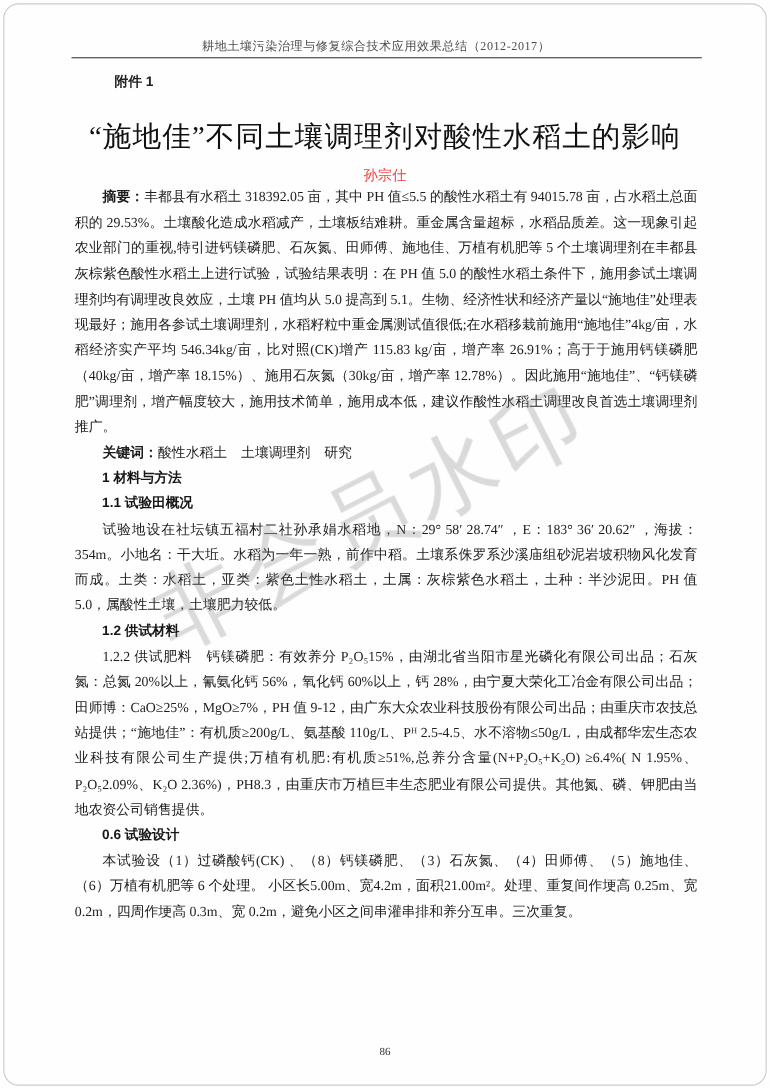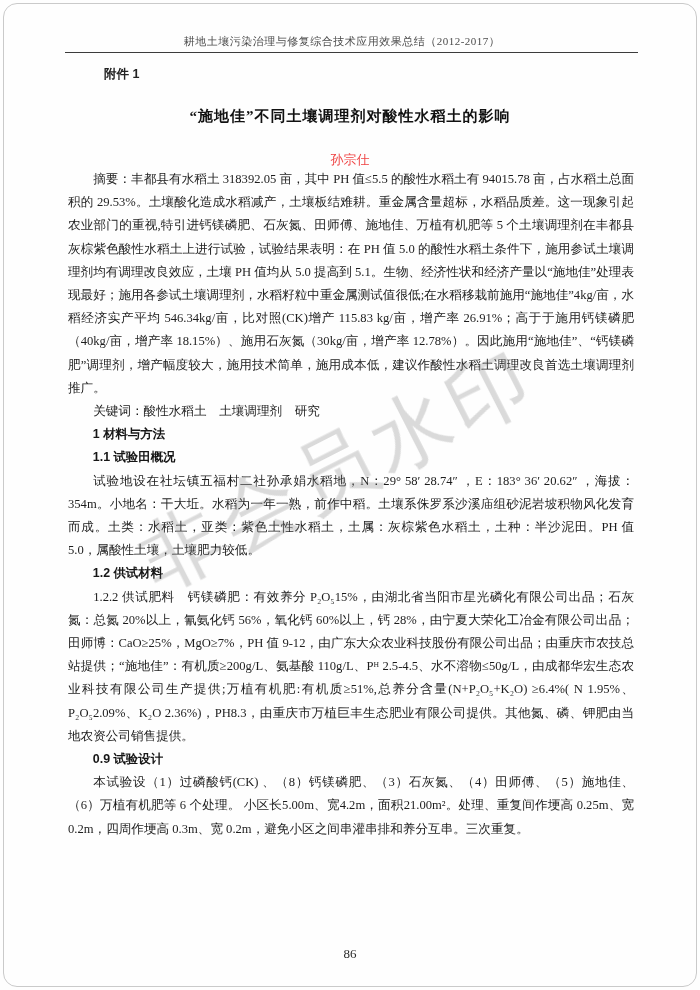--- a/index.html
+++ b/index.html
@@ -51,22 +51,22 @@
     color: #222;
     padding-left: 36px;
   }
   .doc-title {
     position: absolute;
     top: 107px;
     left: 0;
     right: 0;
     margin: 0;
     text-align: center;
-    font-size: 15px;
-    font-weight: bold;
+    font-size: 26px;
+    font-weight: normal;
     letter-spacing: 1px;
     color: #111;
   }
   .author {
     position: absolute;
     top: 151px;
     left: 0;
     right: 0;
     text-align: center;
     font-size: 13px;
@@ -89,29 +89,29 @@
   .heading {
     margin: 0;
     text-indent: 2em;
     font-weight: bold;
     font-size: 12.4px;
     font-family: Liberation Sans, sans-serif;
     color: #161616;
   }
   .hei {
     font-family: "Liberation Sans", "DejaVu Sans", sans-serif;
-    font-weight: normal;
+    font-weight: bold;
   }
   .page-number {
     position: absolute;
     bottom: 28px;
     left: 0;
     right: 0;
     text-align: center;
-    font-size: 13px;
+    font-size: 10px;
     color: #2a2a2a;
   }
   .watermark {
     position: absolute;
     left: 146px;
     top: 514px;
     font-size: 80px;
     letter-spacing: 6px;
     white-space: nowrap;
     color: rgba(115, 115, 115, 0.26);
@@ -151,21 +151,21 @@
 
     <p class="heading">1.1 试验田概况</p>
 
     <p class="para">试验地设在社坛镇五福村二社孙承娟水稻地，N：29° 58′ 28.74″ ，E：183° 36′ 20.62″ ，海拔：354m。小地名：干大坵。水稻为一年一熟，前作中稻。土壤系侏罗系沙溪庙组砂泥岩坡积物风化发育而成。土类：水稻土，亚类：紫色土性水稻土，土属：灰棕紫色水稻土，土种：半沙泥田。PH 值 5.0，属酸性土壤，土壤肥力较低。</p>
 
     <p class="heading">1.2 供试材料</p>
 
 
     <p class="para">1.2.2 供试肥料　钙镁磷肥：有效养分 P₂O₅15%，由湖北省当阳市星光磷化有限公司出品；石灰氮：总氮 20%以上，氰氨化钙 56%，氧化钙 60%以上，钙 28%，由宁夏大荣化工冶金有限公司出品；田师博：CaO≥25%，MgO≥7%，PH 值 9-12，由广东大众农业科技股份有限公司出品；由重庆市农技总站提供；“施地佳”：有机质≥200g/L、氨基酸 110g/L、Pᴴ 2.5-4.5、水不溶物≤50g/L，由成都华宏生态农业科技有限公司生产提供;万植有机肥:有机质≥51%,总养分含量(N+P₂O₅+K₂O) ≥6.4%( N 1.95%、P₂O₅2.09%、K₂O 2.36%)，PH8.3，由重庆市万植巨丰生态肥业有限公司提供。其他氮、磷、钾肥由当地农资公司销售提供。</p>
 
-    <p class="heading">0.9 试验设计</p>
+    <p class="heading">0.6 试验设计</p>
 
     <p class="para">本试验设（1）过磷酸钙(CK) 、（8）钙镁磷肥、（3）石灰氮、（4）田师傅、（5）施地佳、（6）万植有机肥等 6 个处理。 小区长5.00m、宽4.2m，面积21.00m²。处理、重复间作埂高 0.25m、宽 0.2m，四周作埂高 0.3m、宽 0.2m，避免小区之间串灌串排和养分互串。三次重复。</p>
 
   </div>
 
   <div class="page-number">86</div>
 
 </div>
 
 </body></html>

